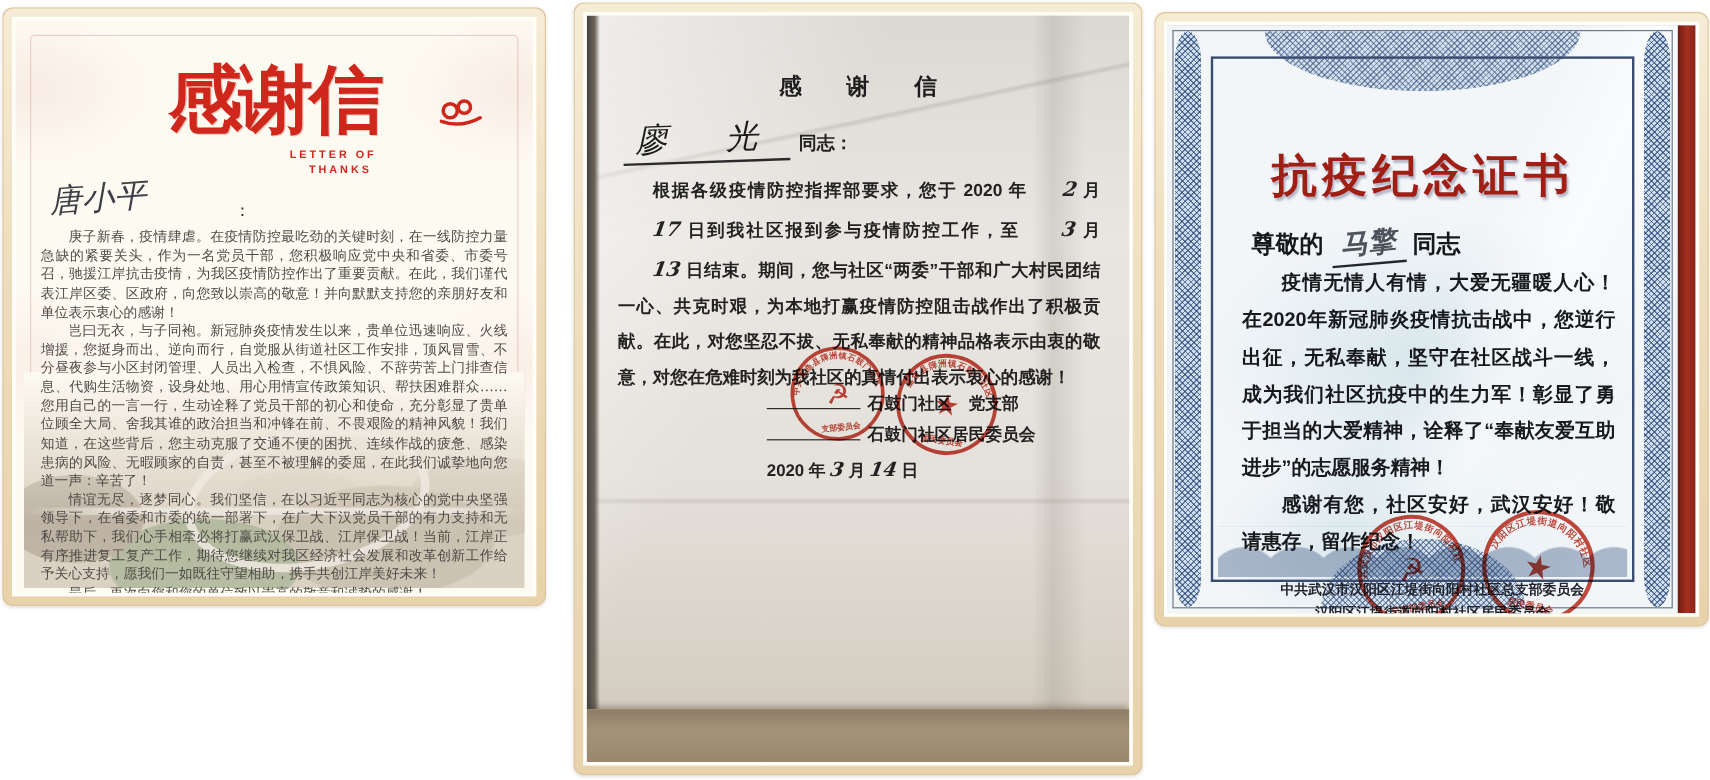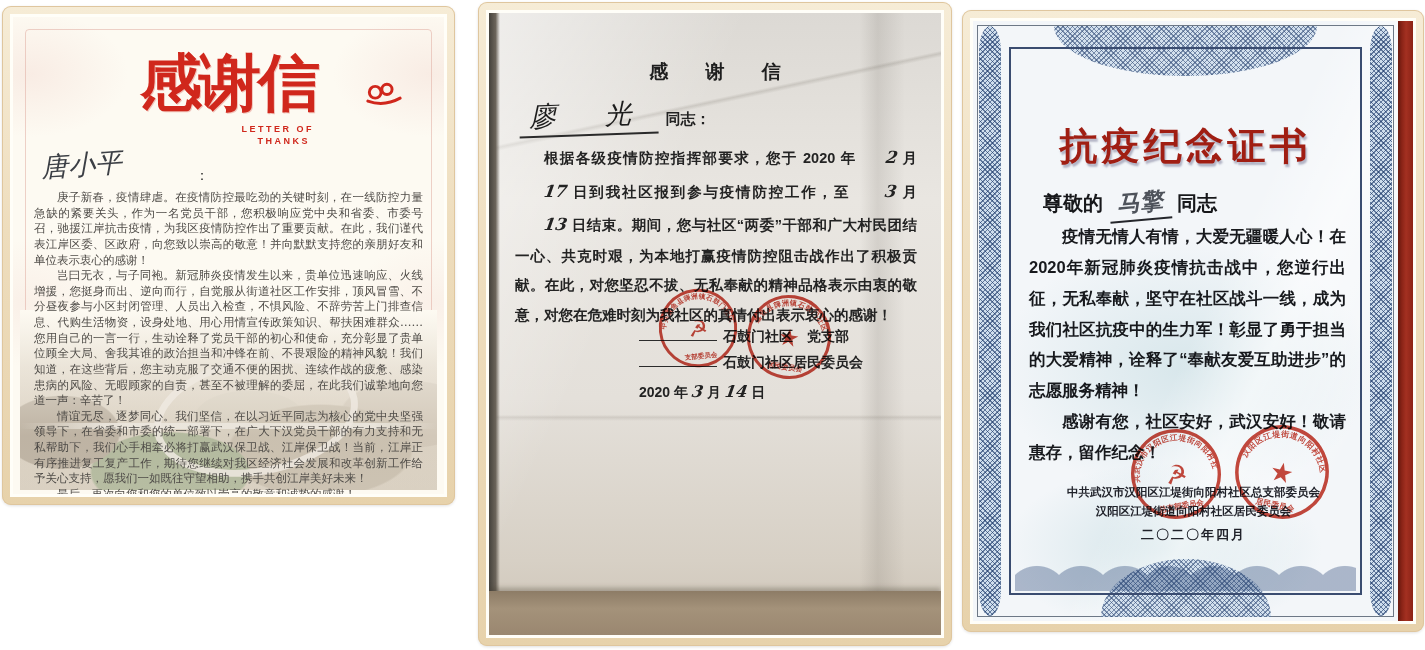--- a/index.html
+++ b/index.html
@@ -8,21 +8,21 @@
          font-family:"Liberation Sans","DejaVu Sans",sans-serif; }
 
   
   .photo { position:absolute; padding:11px; border-radius:9px;
            background:linear-gradient(180deg,#f6ecd6 0%,#eeddbd 45%,#e7d2ab 100%);
            box-shadow:inset 0 0 0 1px #dfc69e, 0 1px 3px rgba(0,0,0,.12); }
   .inner { position:relative; width:100%; height:100%; overflow:hidden;
            box-shadow:0 0 0 3px #fffef8; }
   .p-left  { left:2px;   top:6px;  width:453px; height:499px; }
   .p-mid   { left:478px; top:2px;  width:474px; height:644px; }
-  .p-right { left:962px; top:10px; width:462px; height:622px; }
+  .p-right { left:962px; top:10px; width:462px; height:512px; }
 
   
   .letter1 { background:#fdfaf2;
     background-image:
       radial-gradient(140px 90px at 4% 12%, rgba(238,204,196,.30), transparent 70%),
       radial-gradient(140px 90px at 97% 12%, rgba(238,204,196,.30), transparent 70%),
       radial-gradient(120px 90px at 3% 60%, rgba(238,204,196,.22), transparent 70%),
       radial-gradient(120px 90px at 98% 60%, rgba(238,204,196,.22), transparent 70%); }
   .l1-orn { position:absolute; inset:12px; border:1px solid rgba(224,173,163,.55); border-radius:4px; }
   .l1-city { position:absolute; left:7px; right:7px; bottom:4px; height:180px;
@@ -126,21 +126,21 @@
       background-image:radial-gradient(circle at 50% 115%, rgba(28,58,110,.45) 0 58%, transparent 60%);
       background-size:44px 42px; background-repeat:repeat-x; opacity:.75; }
   .cert-title { position:absolute; top:100px; left:0; right:0; text-align:center;
       font-size:38px; font-weight:900; color:#a01e13; letter-spacing:4px;
       text-shadow:1.5px 2.5px 2px rgba(95,95,130,.45); }
   .cert-salut { position:absolute; top:166px; left:70px; font-size:20px; font-weight:800; color:#17181b; }
   .c-name { display:inline-block; min-width:62px; text-align:center; border-bottom:2px solid #24262b;
       font-size:23px; color:#4e535b; transform:rotate(-5deg); margin:0 6px; padding-bottom:1px; }
   .cert-body { position:absolute; top:200px; left:56px; right:52px; text-align:justify;
       font-size:16.5px; font-weight:700; line-height:1.87; color:#17191d; }
-  .cert-body p { text-indent:2em; }
+  .cert-body p { text-indent:2em;margin-left:6px; }
   .cert-sign { position:absolute; top:462px; left:46px; right:30px; text-align:center;
       font-size:11.5px; font-weight:700; line-height:19px; color:#20222a; }
   .cert-date { font-size:13px; letter-spacing:2px; margin-top:4px; }
 </style>
 </head>
 <body>
 
 <div>
 
   <figure class="photo p-left">

